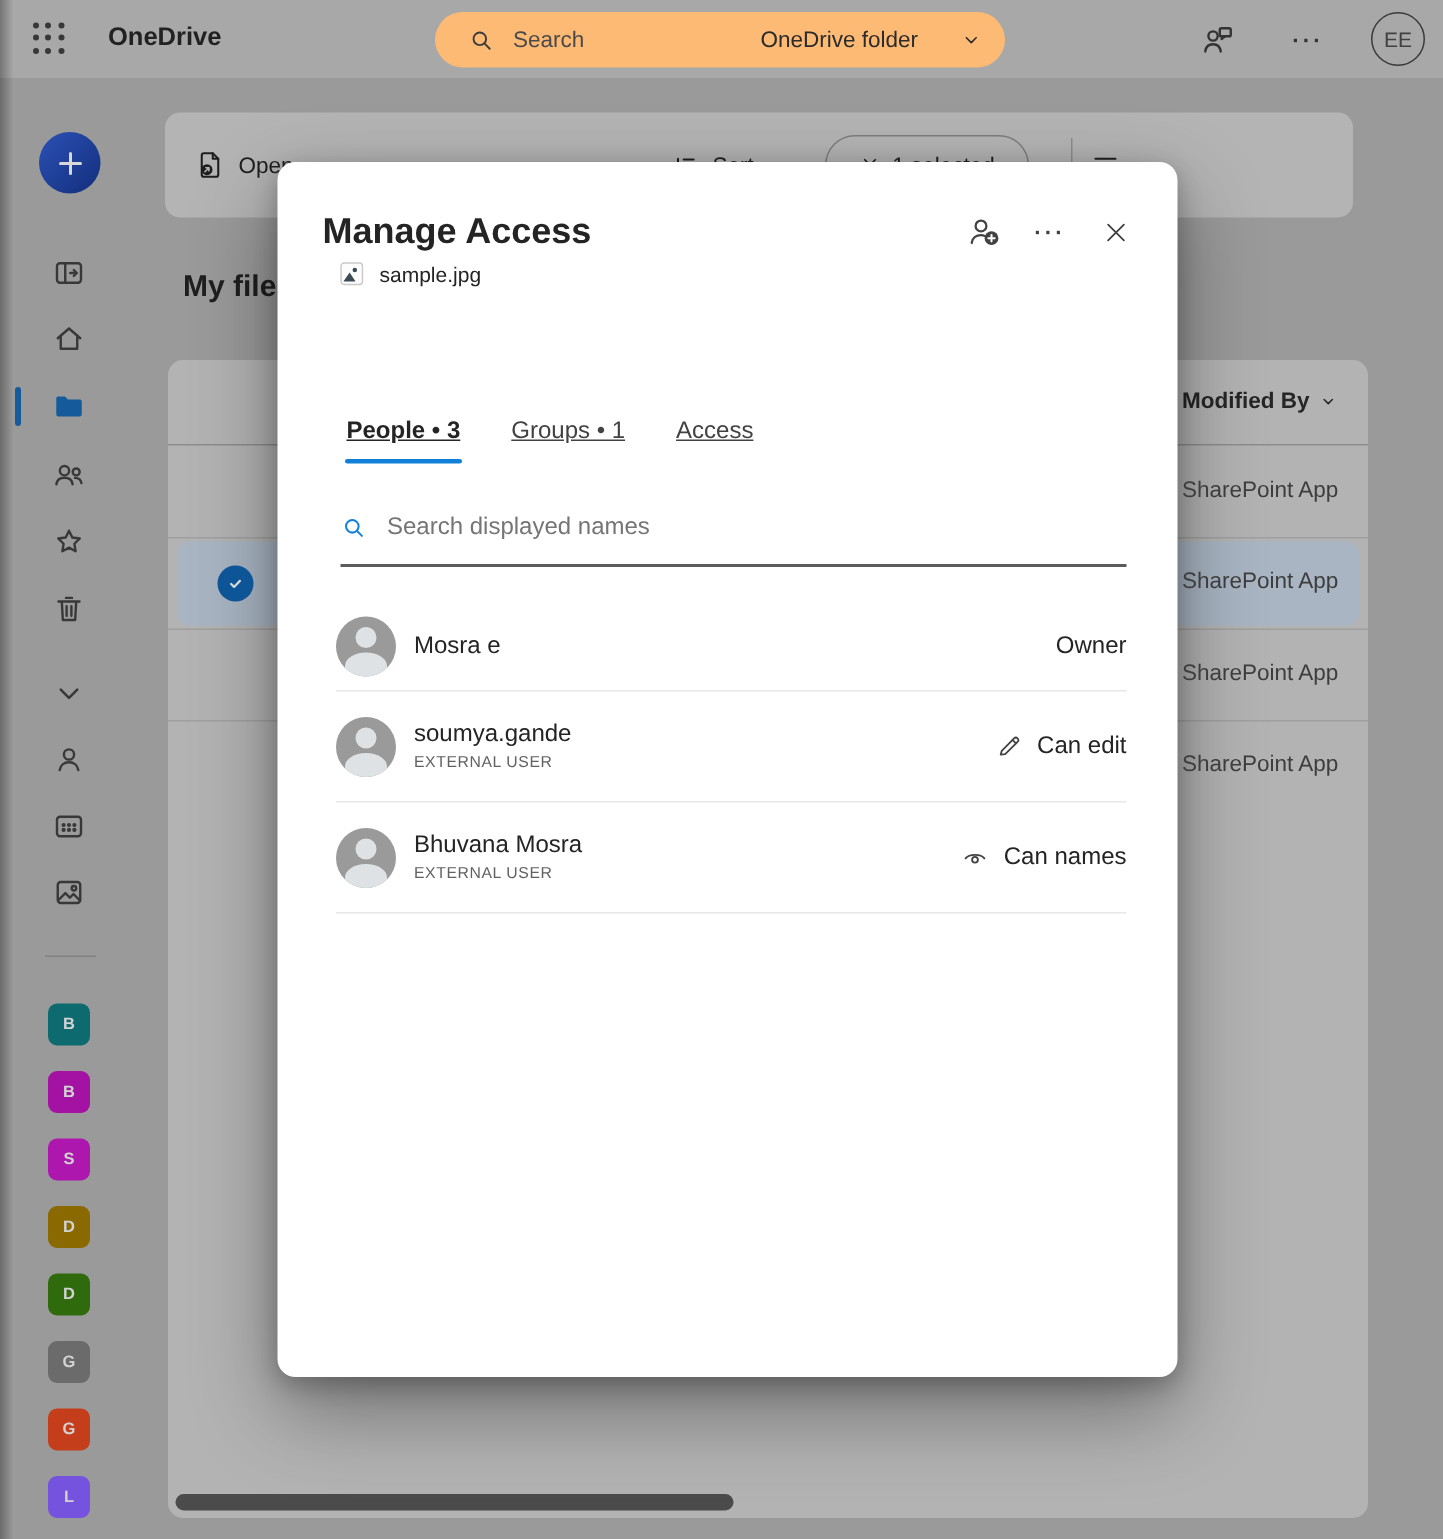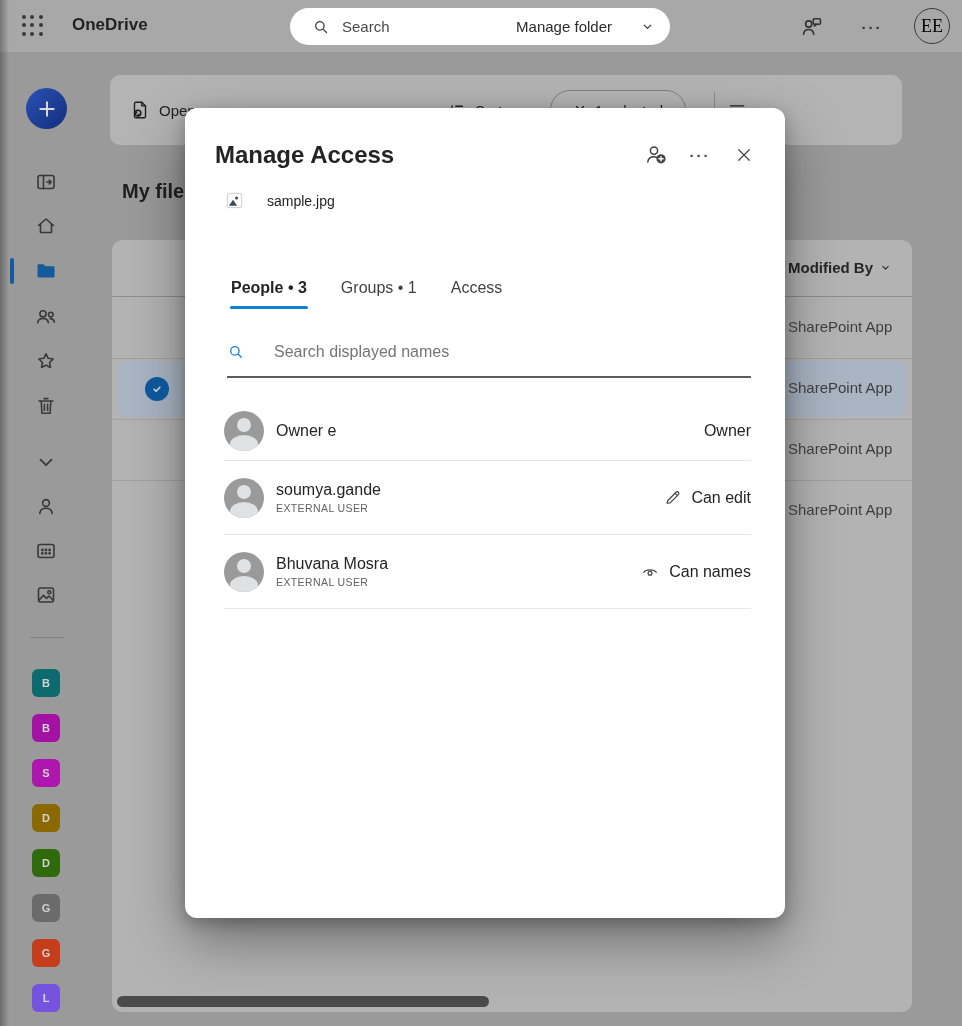--- a/index.html
+++ b/index.html
@@ -1,34 +1,34 @@
 <!DOCTYPE html>
 <html><head>
 <meta charset="utf-8">
 <style>
   * { box-sizing: border-box; margin: 0; padding: 0; }
   html,body { background:#6f6f6f; }
   body { font-family:"Liberation Sans","DejaVu Sans",sans-serif; }
   .stage { position:relative; width:962px; height:1026px; overflow:hidden; background:#9a9a9a; }
   button { background:none; border:none; font:inherit; color:inherit; cursor:pointer; padding:0; }
-  input { background:transparent; border:none; outline:none; font:inherit;margin-left:16px; }
+  input { background:transparent; border:none; outline:none; font:inherit; }
 
   
   .topbar { position:absolute; left:0; top:0; width:962px; height:52px; background:#a8a8a8; }
   .waffle { position:absolute; left:22px; top:15px; width:22px; height:22px; display:grid; grid-template-columns:repeat(3,1fr); gap:3px; }
   .waffle i { width:4px; height:4px; border-radius:50%; background:#383838; }
   .brand { position:absolute; left:72px; top:15px; font-size:17px; font-weight:700; color:#222; }
-  .searchpill { position:absolute; left:290px; top:8px; width:380px; height:37px; border-radius:19px; background:#ffffff; display:flex; align-items:center; }
+  .searchpill { position:absolute; left:290px; top:8px; width:380px; height:37px; border-radius:19px; background:#fdba74; display:flex; align-items:center; }
   .searchpill svg { margin-left:22px; flex:0 0 auto; }
   .searchpill input { width:160px; margin-left:12px; font-size:15px; color:#2c2c2c; }
   .searchpill input::placeholder { color:#4a4a4a; }
   .scope { margin-left:auto; margin-right:16px; display:flex; align-items:center; gap:7px; font-size:15px; color:#2b2b2b; }
   .tb-ic { position:absolute; top:12px; width:30px; height:30px; display:flex; align-items:center; justify-content:center; color:#333; }
   .tb-more { font-size:15px; letter-spacing:2px; color:#333; font-weight:700; }
-  .avatar-ee { position:absolute; left:914px; top:8px; width:36px; height:36px; border:1.4px solid #3a3a3a; border-radius:50%; display:flex; align-items:center; justify-content:center; font-size:18px; color:#000000;font-family:Liberation Serif, serif; }
+  .avatar-ee { position:absolute; left:914px; top:8px; width:36px; height:36px; border:1.4px solid #3a3a3a; border-radius:50%; display:flex; align-items:center; justify-content:center; font-size:14px; color:#404040; }
 
   
   .sidebar { position:absolute; left:0; top:52px; width:92px; height:974px; }
   .edge-shadow { position:absolute; left:0; top:0; bottom:0; width:9px; background:linear-gradient(90deg, rgba(0,0,0,0.30), rgba(0,0,0,0)); pointer-events:none; }
   .fab { position:absolute; left:26px; top:36px; width:41px; height:41px; border-radius:50%; background:linear-gradient(135deg,#2b51b5,#132e7c); display:flex; align-items:center; justify-content:center; }
   .navic { position:absolute; left:34px; width:24px; height:24px; color:#383838; display:flex; align-items:center; justify-content:center; }
   .selbar { position:absolute; left:10px; width:4px; height:26px; border-radius:2px; background:#155b9b; }
   .side-div { position:absolute; left:30px; width:34px; height:1px; background:#828282; }
   .tile { position:absolute; left:32px; width:28px; height:28px; border-radius:6px; display:flex; align-items:center; justify-content:center; font-size:11px; font-weight:700; color:#d2d2d2; }
 
@@ -50,25 +50,25 @@
   .checkcircle { left:33px; top:18px; width:24px; height:24px; border-radius:50%; background:#0d5596; display:flex; align-items:center; justify-content:center; }
   .hscroll { position:absolute; left:5px; top:756px; width:372px; height:11px; border-radius:6px; background:#4b4b4b; }
 
   
   .modal { position:absolute; left:185px; top:108px; width:600px; height:810px; background:#ffffff; border-radius:12px;
            box-shadow:0 22px 55px rgba(0,0,0,0.38), 0 5px 16px rgba(0,0,0,0.24); color:#242424; }
   .m-title { position:absolute; left:30px; top:33px; font-size:24px; font-weight:700; color:#242424; }
   .m-actions { position:absolute; right:26px; top:32px; display:flex; gap:14px; }
   .m-actions button { width:30px; height:30px; display:flex; align-items:center; justify-content:center; color:#424242; }
   .m-more { font-size:15px; font-weight:700; letter-spacing:2px; color:#424242; }
-  .m-file { position:absolute; left:40px; top:83px; display:flex; align-items:center; gap:23px; font-size:14px; color:#242424; }
+  .m-file { position:absolute; left:40px; top:65px; display:flex; align-items:center; gap:9px; font-size:14px; color:#242424; }
   .m-sharerow { position:absolute; left:37px; right:30px; top:114px; height:26px; display:flex; align-items:center; justify-content:space-between; }
   .linkbtn { display:flex; align-items:center; gap:10px; font-size:16px; color:#1180d8; }
   .m-tabs { position:absolute; left:45px; top:160px; height:41px; display:flex; gap:32px; align-items:flex-end; }
-  .m-tab { position:relative; font-size:16px; color:#424242; padding:0 1px 12px; }
+  .m-tab { position:relative; font-size:16px; color:#424242; padding:0 1px 12px;text-decoration:underline; }
   .m-tab.active { font-weight:700; color:#242424; }
   .m-tab.active::after { content:""; position:absolute; left:0; right:0; bottom:0; height:3px; border-radius:3px; background:#1180d8; }
   .m-search { position:absolute; left:42px; top:230px; width:524px; height:28px; display:flex; align-items:center; gap:13px; }
   .m-search input { flex:1; font-size:16px; color:#242424; }
   .m-search input::placeholder { color:#757575; }
   .m-underline { position:absolute; left:42px; top:268px; width:524px; height:1.5px; background:#5c5c5c; }
   .plist { position:absolute; left:39px; top:294px; width:527px; }
   .prow { display:flex; align-items:center; border-bottom:1px solid #e7e7e7; }
   .prow.r1 { height:59px; }
   .prow.r2, .prow.r3 { height:74px; }
@@ -100,21 +100,21 @@
     </button>
     <div class="brand">OneDrive</div>
 
     <div class="searchpill">
       <svg width="18" height="18" viewBox="0 0 24 24" fill="none" stroke="#3c3c3c" stroke-width="1.7" stroke-linecap="round">
           <circle cx="10.5" cy="10.5" r="5.6"></circle>
           <path d="M14.8 14.8 19.3 19.3"></path>
         </svg>
       <input placeholder="Search" style="">
       <div class="scope">
-        <span>Manage folder</span>
+        <span>OneDrive folder</span>
         <svg width="13" height="13" viewBox="0 0 24 24" fill="none" stroke="#2b2b2b" stroke-width="2" stroke-linecap="round" stroke-linejoin="round">
             <path d="M6 9.5 12 15.5 18 9.5"></path>
           </svg>
       </div>
     </div>
 
     <button class="tb-ic" style="left:797px">
       <svg width="24" height="24" viewBox="0 0 24 24" fill="none" stroke="#333" stroke-width="1.6" stroke-linecap="round" stroke-linejoin="round">
           <circle cx="8.7" cy="9" r="3.1"></circle>
           <path d="M3.5 19.3c.4-3 2.4-4.8 5.2-4.8 2.7 0 4.7 1.8 5.1 4.8"></path>
@@ -321,21 +321,21 @@
           <path d="M14.8 14.8 19 19"></path>
         </svg>
       <input placeholder="Search displayed names" style="">
     </div>
     <span class="m-underline"></span>
 
     <div class="plist">
       <div class="prow r1">
         <span class="pavatar"></span>
         <span class="ptext">
-            <span class="pname">Owner e</span>
+            <span class="pname">Mosra e</span>
           </span>
         <span class="prole">
           <span>Owner</span>
         </span>
       </div>
       <div class="prow r2">
         <span class="pavatar"></span>
         <span class="ptext">
           <span class="pname">soumya.gande</span>
           <span class="pbadge">EXTERNAL USER</span>

